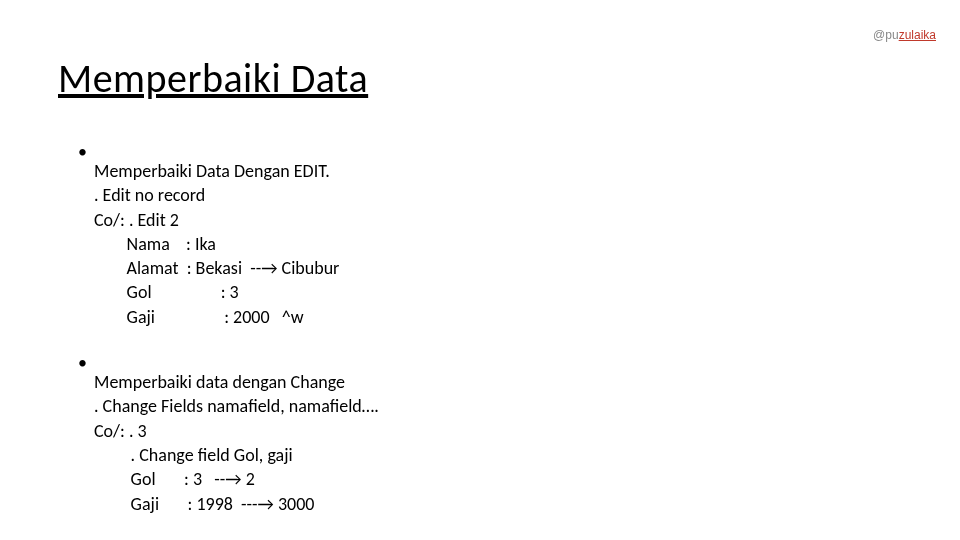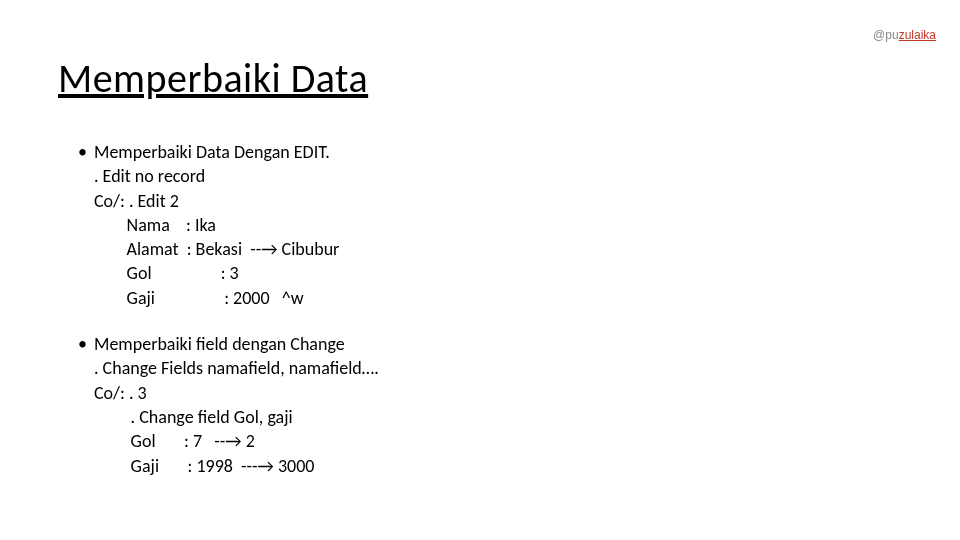--- a/index.html
+++ b/index.html
@@ -49,20 +49,21 @@
   .bullet-dot {
     width: 16px;
     flex: 0 0 16px;
     text-align: left;
     font-size: 18px;
     line-height: 1.35;
   }
   .bullet-body {
     white-space: pre;
     font-family: Calibri, "Segoe UI", Arial, sans-serif;
+    margin-top: 19px;
   }
   .block2 {
     margin-top: 22px;
   }
 </style>
 </head>
 <body>
 
 <div class="watermark">
   <span>@pu</span><span class="red">zulaika</span>
@@ -78,21 +79,21 @@
 <span>. Edit no record</span>
 <span>Co/: . Edit 2</span>
 <span>        Nama    : Ika</span>
 <span>        Alamat  : Bekasi  --→ Cibubur</span>
 <span>        Gol                 : 3</span>
 <span>        Gaji                 : 2000   ^w</span></div>
   </div>
 
   <div class="bullet-row block2">
     <div class="bullet-dot">•</div>
-    <div class="bullet-body"><span>Memperbaiki field dengan Change</span>
+    <div class="bullet-body"><span>Memperbaiki data dengan Change</span>
 <span>. Change Fields namafield, namafield….</span>
 <span>Co/: . 3</span>
 <span>         . Change field Gol, gaji</span>
-<span>         Gol       : 7   --→ 2</span>
+<span>         Gol       : 3   --→ 2</span>
 <span>         Gaji       : 1998  ---→ 3000</span></div>
   </div>
 
 </div>
 
 </body></html>

